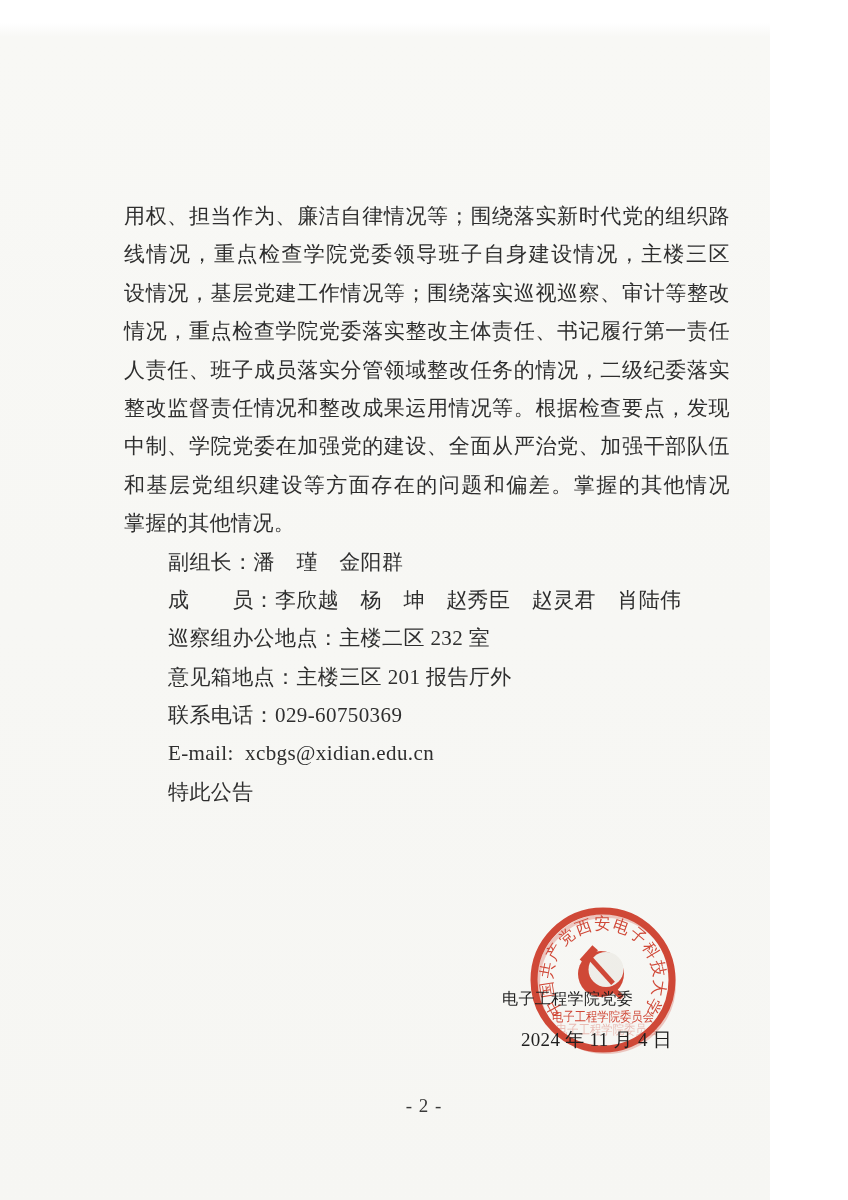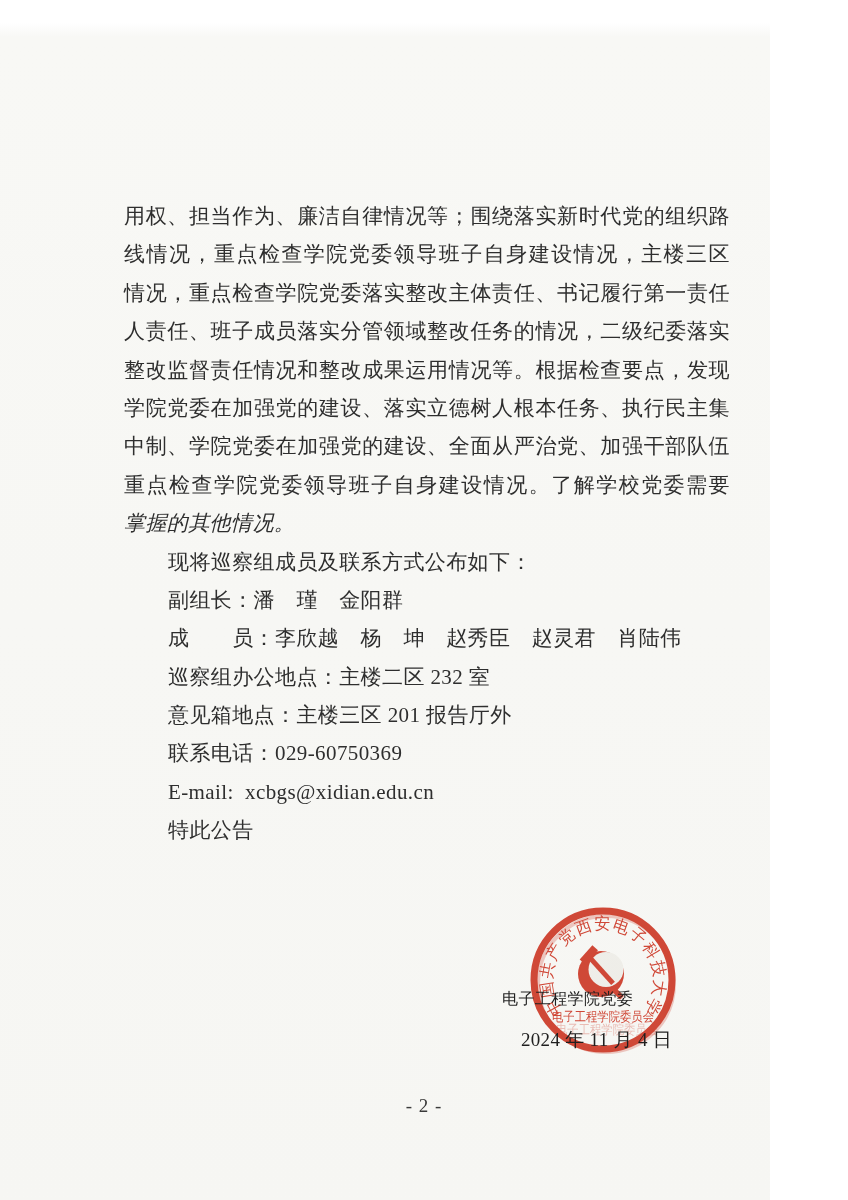--- a/index.html
+++ b/index.html
@@ -23,21 +23,20 @@
     letter-spacing: 0.4px;
   }
   .para-line {
     text-align: justify;
     text-align-last: justify;
     height: 38.4px;
   }
   .para-line.no-justify {
     text-align: center;
     text-align-last: left;
-    font-style: italic;
   }
   .info-line {
     white-space: pre;
     text-indent: 44px;
     height: 38.4px;
   }
   .seal {
     position: absolute;
     top: 877px; left: 523px;
     width: 160px; height: 160px;
@@ -74,31 +73,30 @@
 </head>
 <body>
 
 <div class="page">
 
   <div class="text-flow">
     <div>
 
     <div class="line para-line">用权、担当作为、廉洁自律情况等；围绕落实新时代党的组织路</div>
         <div class="line para-line">线情况，重点检查学院党委领导班子自身建设情况，主楼三区</div>
+        <div class="line para-line">设情况，基层党建工作情况等；围绕落实巡视巡察、审计等整改</div>
         <div class="line para-line">情况，重点检查学院党委落实整改主体责任、书记履行第一责任</div>
         <div class="line para-line">人责任、班子成员落实分管领域整改任务的情况，二级纪委落实</div>
         <div class="line para-line">整改监督责任情况和整改成果运用情况等。根据检查要点，发现</div>
-        <div class="line para-line">学院党委在加强党的建设、落实立德树人根本任务、执行民主集</div>
         <div class="line para-line">中制、学院党委在加强党的建设、全面从严治党、加强干部队伍</div>
-        <div class="line para-line">重点检查学院党委领导班子自身建设情况。了解学校党委需要</div>
+        <div class="line para-line">和基层党组织建设等方面存在的问题和偏差。掌握的其他情况</div>
         <div class="line para-line no-justify">掌握的其他情况。</div>
       </div>
     <div>
 
-    <div class="line info-line">现将巡察组成员及联系方式公布如下：</div>
         <div class="line info-line">副组长：潘　瑾　金阳群</div>
         <div class="line info-line">成　　员：李欣越　杨　坤　赵秀臣　赵灵君　肖陆伟</div>
         <div class="line info-line">巡察组办公地点：主楼二区 232 室</div>
         <div class="line info-line">意见箱地点：主楼三区 201 报告厅外</div>
         <div class="line info-line">联系电话：029-60750369</div>
         <div class="line info-line">E-mail:  xcbgs@xidian.edu.cn</div>
         <div class="line info-line">特此公告</div>
       </div>
   </div>
 

